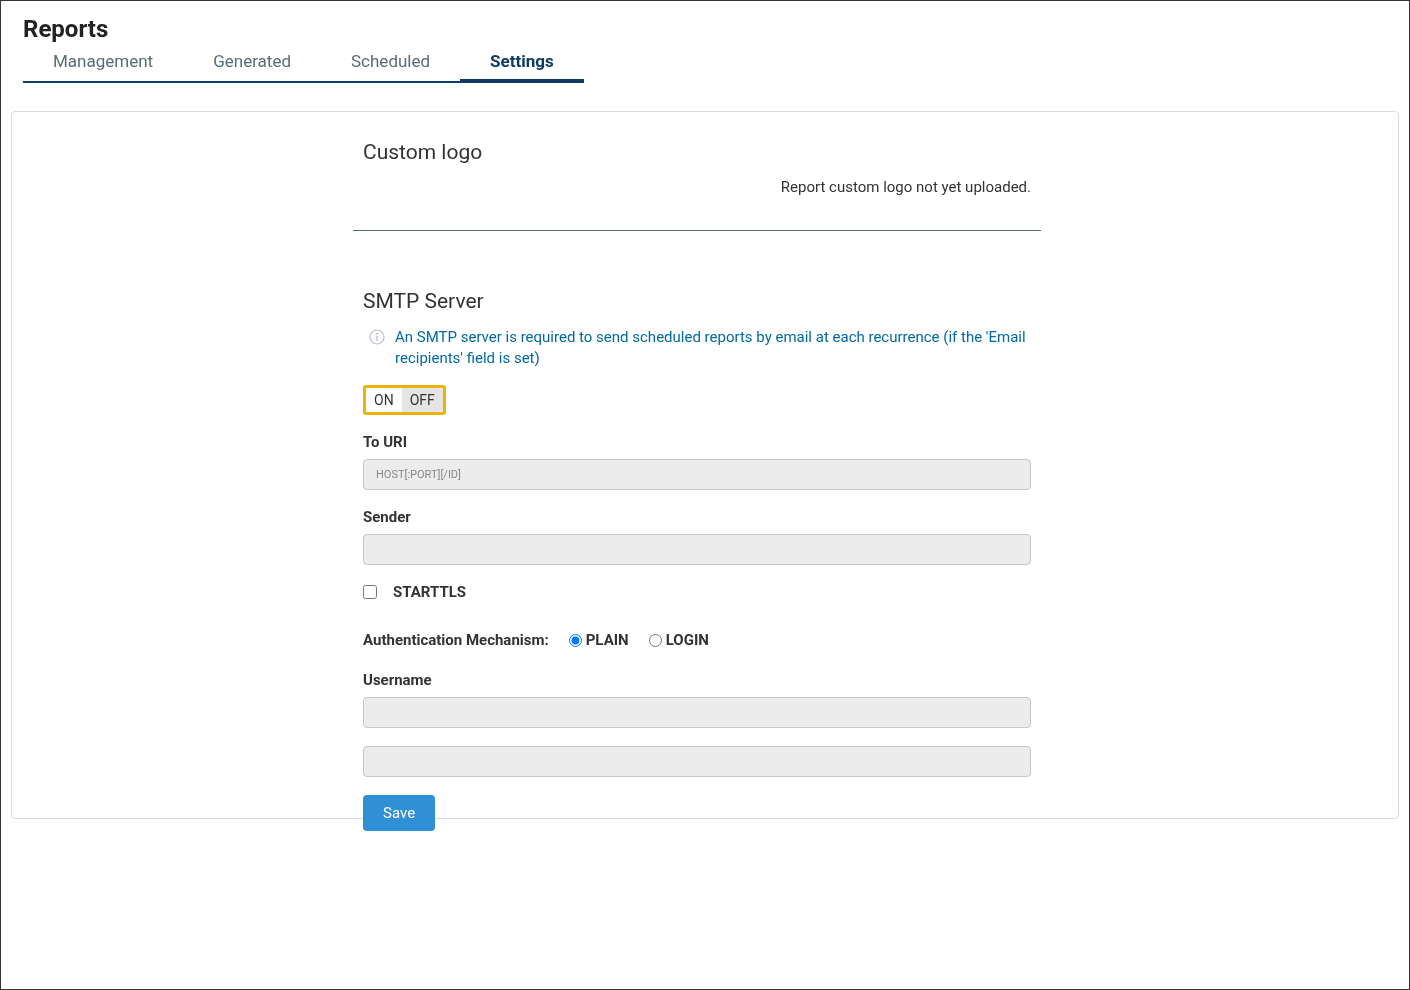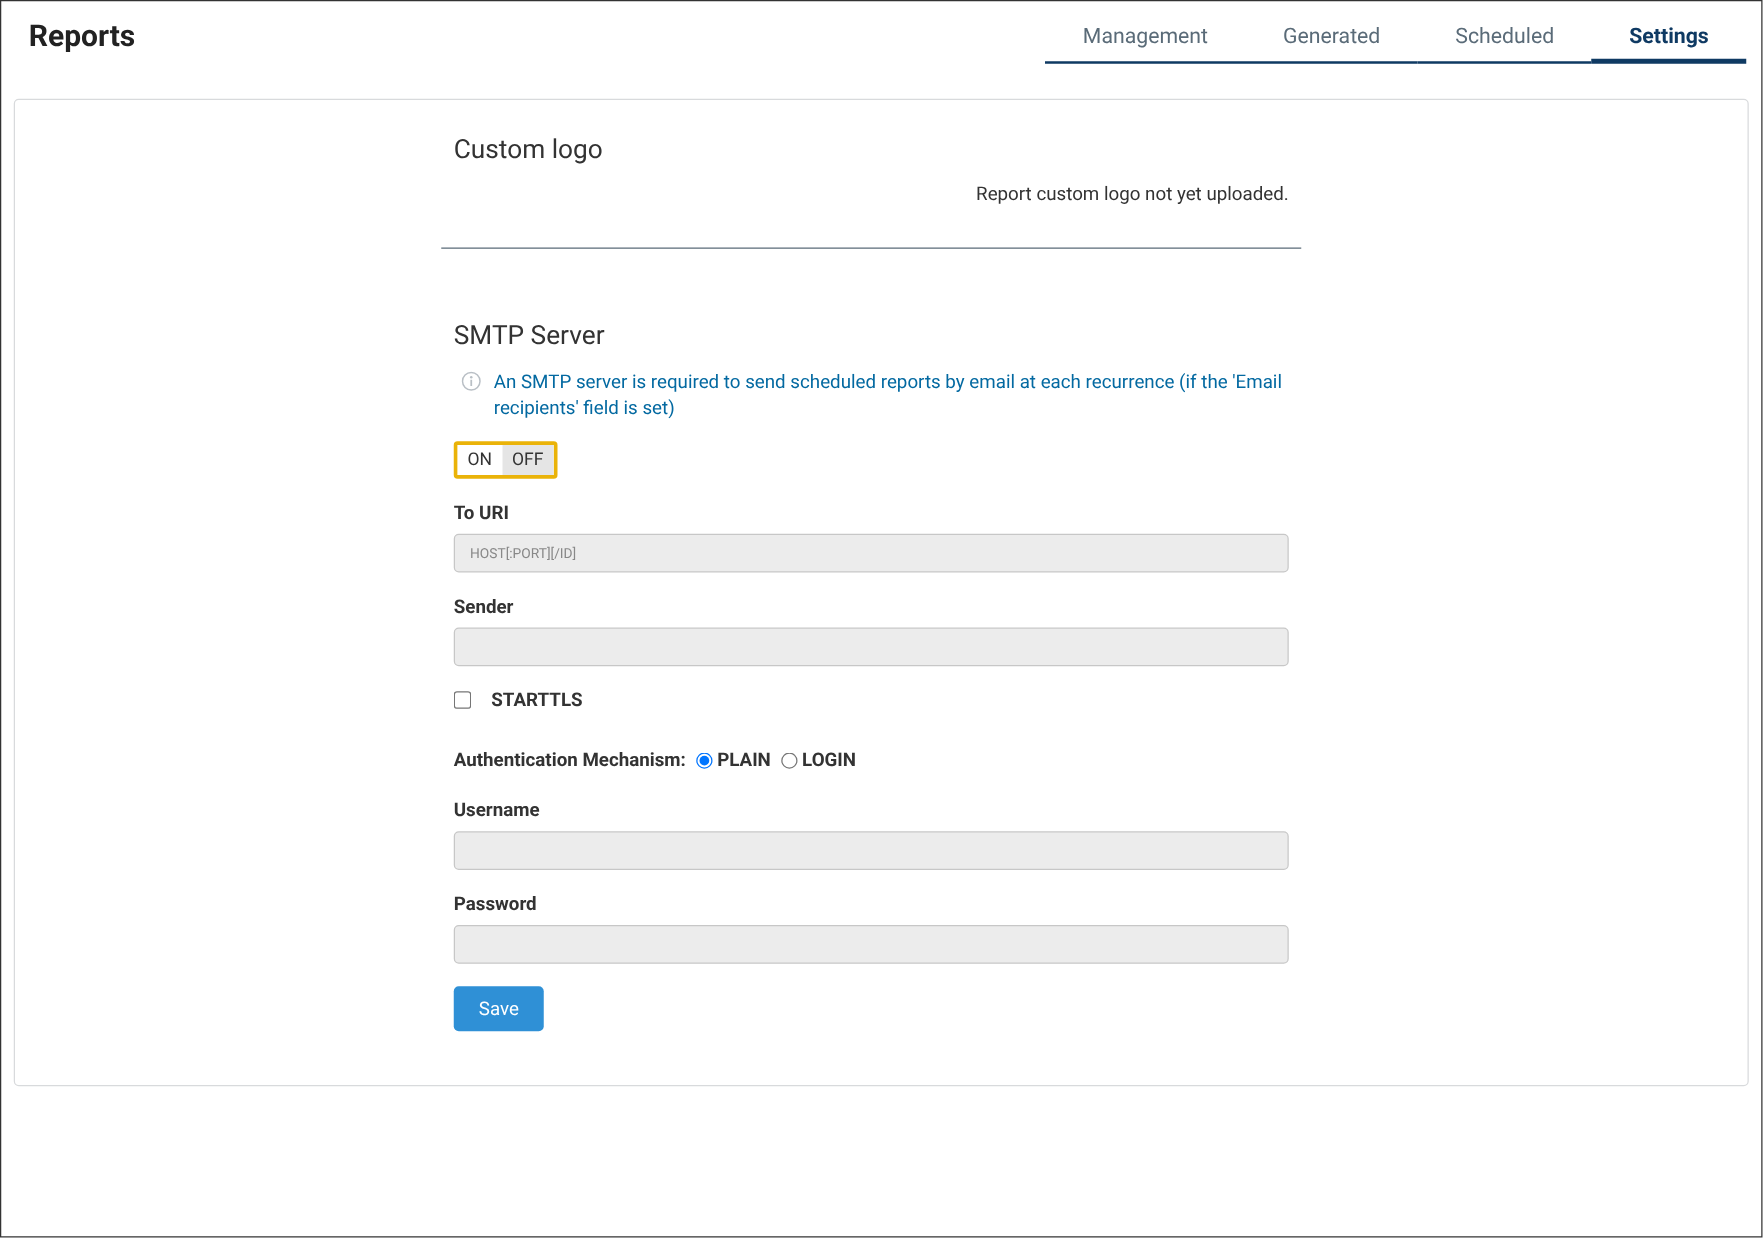--- a/index.html
+++ b/index.html
@@ -11,20 +11,21 @@
       width: 1410px;
       height: 990px;
       overflow: hidden;
       border: 1px solid #333;
     }
     .header {
       display: flex;
       align-items: flex-start;
       justify-content: space-between;
       padding: 10px 12px 0 22px;
+      flex-direction: column;
     }
     .page-title {
       font-size: 24px;
       font-weight: 700;
       color: #222;
       padding-top: 4px;
     }
     .tabs {
       display: flex;
       gap: 0;
@@ -45,21 +46,21 @@
       color: #0f3a63;
       font-weight: 700;
       border-bottom: 4px solid #0f3a63;
       padding-bottom: 8px;
     }
     .content-wrap {
       margin: 28px 10px 0 10px;
       border: 1px solid #d8dadc;
       border-radius: 4px;
       padding: 28px 16px 40px 0;
-      height: 790px;
+      height: 708px;
     }
     .inner {
       width: 668px;
       margin: 0 auto;
     }
     .section-title {
       font-size: 21px;
       font-weight: 400;
       color: #333;
       margin-bottom: 14px;
@@ -155,21 +156,21 @@
     }
     .check-row input[type="checkbox"] {
       width: 14px;
       height: 14px;
       accent-color: #fad496;
       border: 1px solid #ccc;
     }
     .auth-row {
       display: flex;
       align-items: center;
-      gap: 8px;
+      gap: 20px;
       margin-bottom: 22px;
       font-size: 15px;
     }
     .auth-row .lbl { font-weight: 700; }
     .radio-opt {
       display: inline-flex;
       align-items: center;
       gap: 4px;
       font-weight: 700;
     }
@@ -243,19 +244,18 @@
       </label>
       <label class="radio-opt">
         <input type="radio" name="auth" style="">
         <span>LOGIN</span>
       </label>
     </div>
 
     <label class="form-label">Username</label>
     <input type="text" class="text-input" style="">
 
-    <label class="form-label">Password</label>
     <input type="password" class="text-input" style="">
 
     <button class="save-btn">Save</button>
 
   </div>
 </div>
 
 </body></html>

